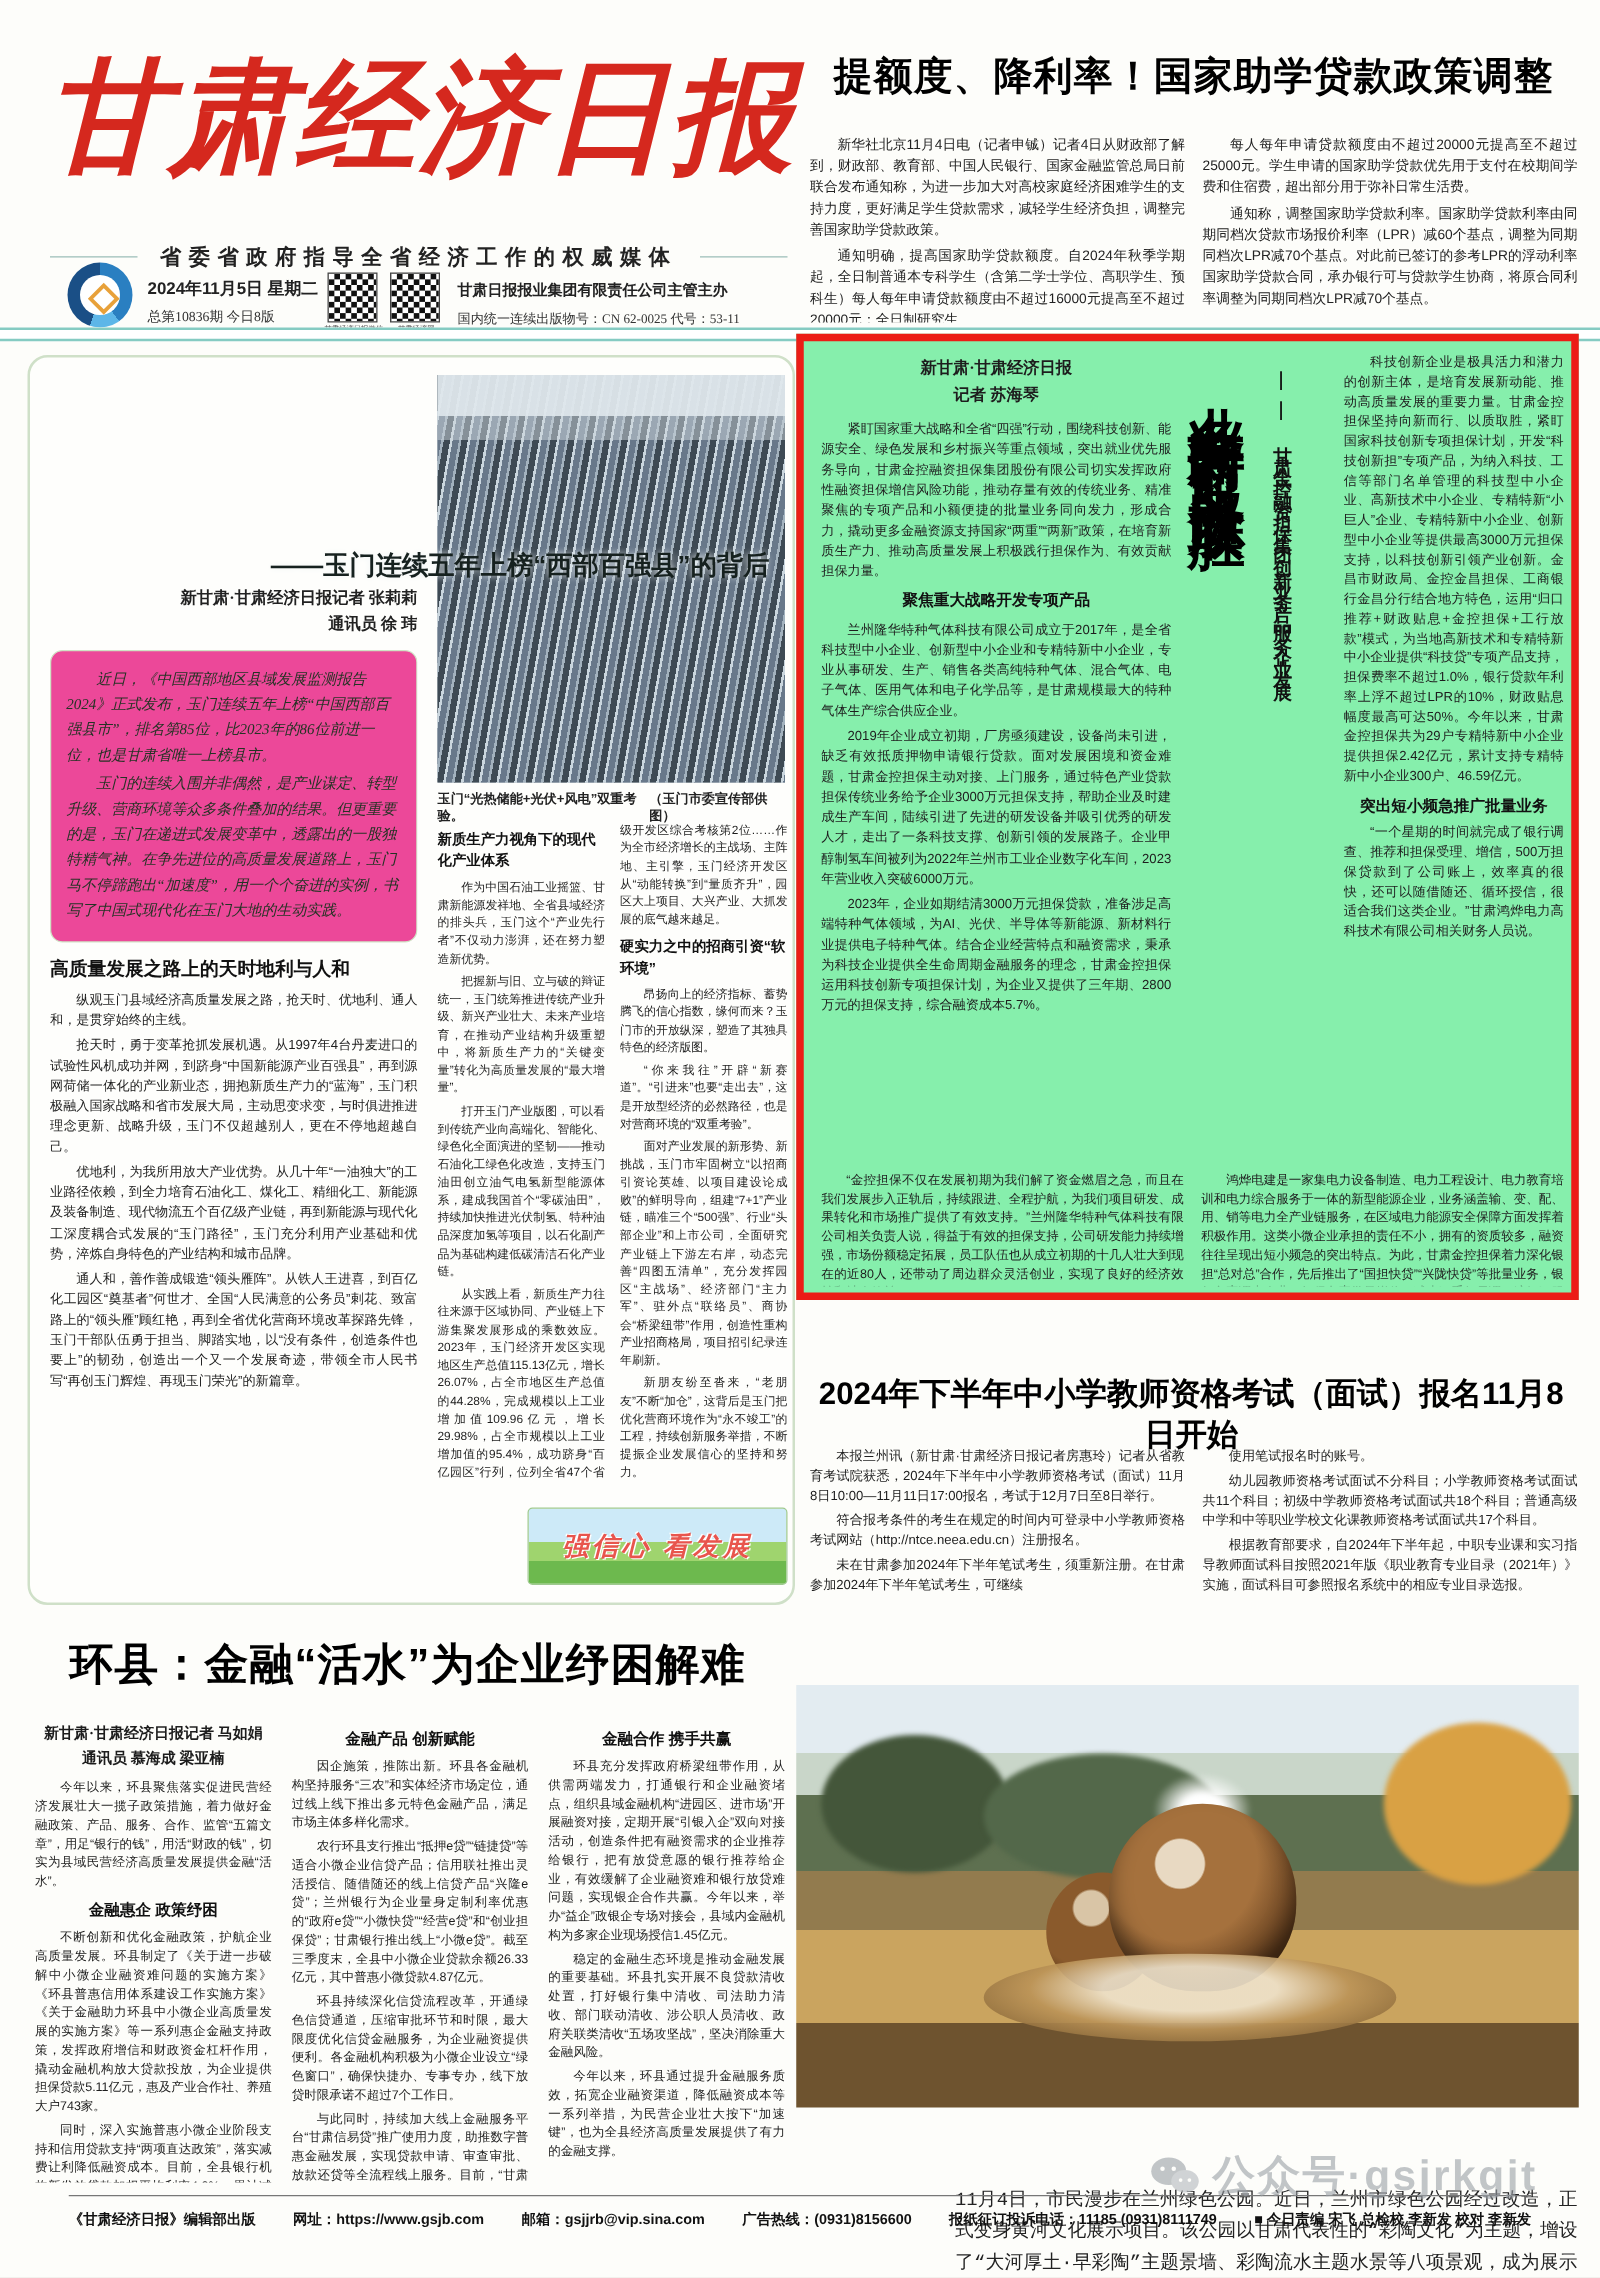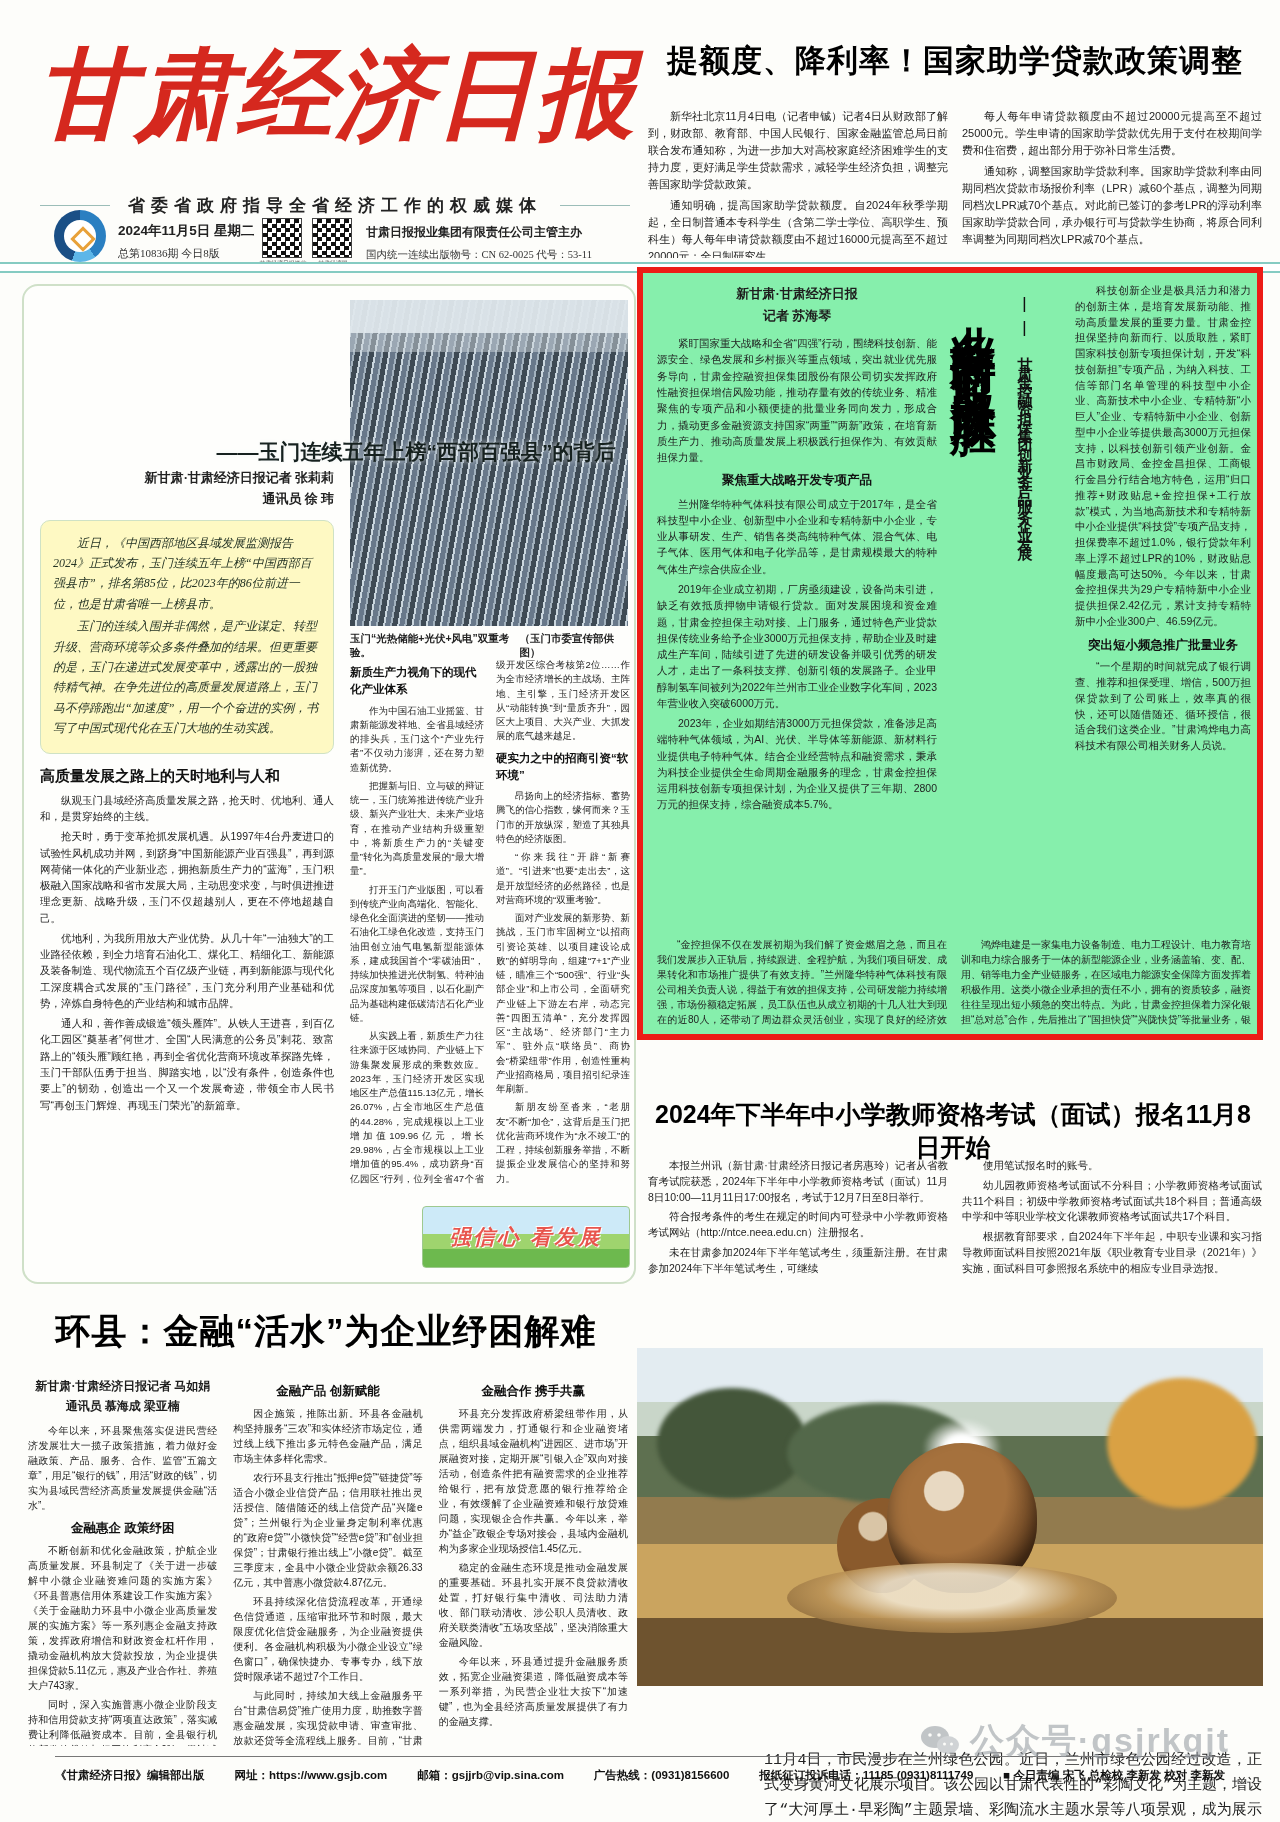--- a/index.html
+++ b/index.html
@@ -48,21 +48,21 @@
       #8a99a5;}
   .main-headline{position:absolute;left:8px;top:30px;width:594px;text-align:center;z-index:3;
     font-size:48px;font-weight:900;letter-spacing:24px;color:#0d0d0d;
     text-shadow:0 0 6px #fff,0 0 10px #fff;white-space:nowrap;}
   .main-subtitle{position:absolute;left:180px;top:152px;width:424px;z-index:3;text-align:center;
     font-size:21px;font-weight:800;color:#16211f;text-shadow:0 0 5px #eef3f5;}
   .main-caption{position:absolute;left:326px;top:346px;width:278px;z-index:3;display:flex;justify-content:space-between;
     font-size:10.5px;font-weight:700;color:#222;}
   .zoneL{position:absolute;left:16px;top:182px;width:294px;height:798px;overflow:hidden;}
   .byline{font-family:"Liberation Serif",serif;font-weight:700;font-size:13px;text-align:right;line-height:1.6;color:#222;margin-bottom:10px;}
-  .lead-box{background:#fef9c3;border:1px solid #cfe2c5;border-radius:10px;padding:12px 12px;
+  .lead-box{background:#ec4899;border:1px solid #cfe2c5;border-radius:10px;padding:12px 12px;
     font-family:"Liberation Serif",serif;font-style:italic;font-size:12px;line-height:1.7;color:#243324;margin-bottom:10px;}
   .lead-box .para{margin-bottom:2px;}
   .zoneL .bodytext{font-size:10.5px;line-height:1.55;text-align:justify;}
   .zoneL .bodytext .colhead{font-size:15px;text-align:left;}
   .zoneR{position:absolute;left:326px;top:372px;width:280px;height:606px;overflow:hidden;
     column-count:2;column-gap:12px;font-size:9.5px;line-height:1.5;text-align:justify;}
   .zoneR .colhead{font-size:11.5px;text-align:left;}
   .banner{position:absolute;left:398px;top:920px;width:206px;height:60px;z-index:4;border:1px solid #9ec98f;border-radius:4px;
     background:linear-gradient(180deg,#cdeaf8 0 45%,#9fd46e 45% 70%,#6db94e 70% 100%);
     display:flex;align-items:center;justify-content:center;

